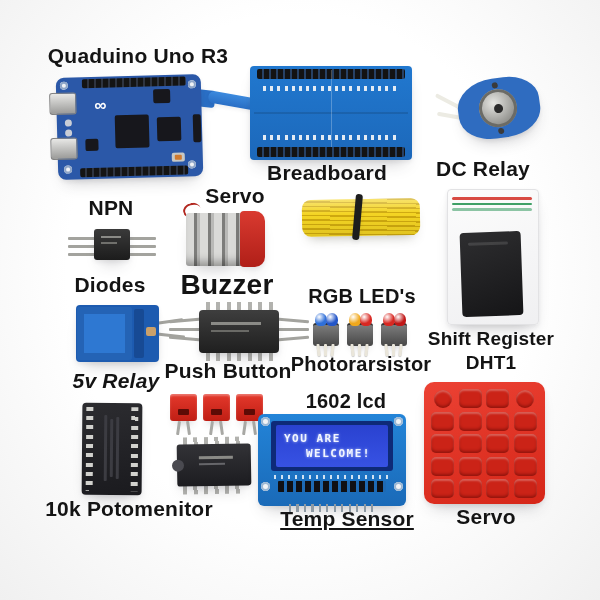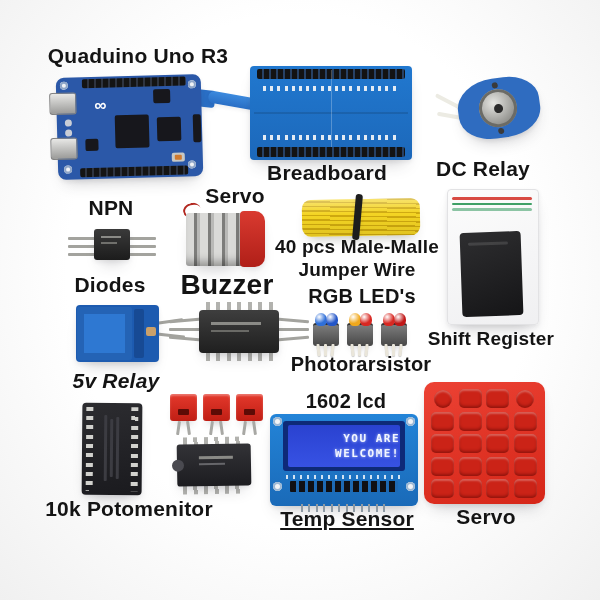--- a/index.html
+++ b/index.html
@@ -93,21 +93,21 @@
   
   .icbig{left:82px;top:403px;width:60px;height:92px;background:linear-gradient(170deg,#2c2c30,#1a1a1e);border-radius:4px;transform:rotate(.5deg);}
   .pincol{position:absolute;top:4px;width:7px;height:84px;background:repeating-linear-gradient(180deg,#d2d2ce 0 4px,transparent 4px 9.3px);}
   .icbig .txt{position:absolute;background:#3c3c42;width:2.5px;border-radius:1px;}
   .icsmall{left:177px;top:444px;width:74px;height:42px;background:linear-gradient(180deg,#333337,#1c1c20);border-radius:3px;transform:rotate(-1deg);}
   .icsmall .notch{position:absolute;left:-5px;top:15px;width:12px;height:12px;border-radius:50%;background:#4a4a50;}
   .icsmall .mark{position:absolute;left:22px;top:12px;width:34px;height:2.5px;background:#8a8a86;}
   .icsmall .mark2{position:absolute;left:22px;top:19px;width:26px;height:2px;background:#66666a;}
 
   
-  .lcd{left:270px;top:414px;width:148px;height:92px;background:linear-gradient(180deg,#2384d8,#1a6ab8);border-radius:6px;text-align:right;}
+  .lcd{left:258px;top:414px;width:148px;height:92px;background:linear-gradient(180deg,#2384d8,#1a6ab8);border-radius:6px;}
   .lcd .hole{position:absolute;width:9px;height:9px;border-radius:50%;background:#f2f4f6;box-shadow:inset 0 0 0 2px #9cb8d4;}
   .lcd .bezel{position:absolute;left:13px;top:7px;width:122px;height:50px;background:#0e2a78;border-radius:3px;}
   .lcd .screen{position:absolute;left:18px;top:11px;width:112px;height:42px;background:linear-gradient(180deg,#2a42d0,#3752e4);border-radius:2px;overflow:hidden;}
   .lcd .screen .l{font-family:"DejaVu Sans Mono",monospace;font-weight:700;font-size:11px;color:#f2f5ff;letter-spacing:1.5px;line-height:15px;text-shadow:0 0 3px rgba(210,225,255,.9);}
   .lcd .silk{position:absolute;left:16px;top:61px;width:116px;height:3.5px;background:repeating-linear-gradient(90deg,rgba(255,255,255,.8) 0 2px,transparent 2px 7px);}
   .lcd .pins{position:absolute;left:20px;top:67px;width:108px;height:11px;background:repeating-linear-gradient(90deg,#101014 0 6px,#1e6ab4 6px 9px);border-radius:1px;}
   .lcd .under{position:absolute;left:31px;top:90px;width:86px;height:8px;background:repeating-linear-gradient(90deg,#8e9aa4 0 2px,transparent 2px 7.5px);}
 
   
   .keypad{left:424px;top:382px;width:121px;height:122px;background:linear-gradient(160deg,#ec4234,#d52618);border-radius:10px;}
@@ -117,31 +117,29 @@
 </head>
 <body>
 
 <div class="stage">
 
   <div class="label" style="left:138px;top:44px;font-size:21px;">Quaduino Uno R3</div>
   <div class="label" style="left:327px;top:161px;font-size:21px;">Breadboard</div>
   <div class="label" style="left:483px;top:157px;font-size:21px;">DC Relay</div>
   <div class="label" style="left:235px;top:184px;font-size:21px;">Servo</div>
   <div class="label" style="left:111px;top:196px;font-size:21px;">NPN</div>
-  <div class="label" style="left:357px;top:235px;font-size:19px;">
-    <div>40 pcs Male-Malle</div>
-    <div>Jumper Wire</div>
-  </div>
   <div class="label" style="left:110px;top:273px;font-size:21px;">Diodes</div>
   <div class="label" style="left:227px;top:273px;font-size:28px;">Buzzer</div>
   <div class="label" style="left:362px;top:285px;font-size:20px;">RGB LED's</div>
   <div class="label" style="left:491px;top:327px;font-size:19px;line-height:24px;">
     <div>Shift Register</div>
+    <div>DHT1</div>
   </div>
   <div class="label" style="left:116px;top:369px;font-size:21px;font-style:italic;">5v Relay</div>
+  <div class="label" style="left:228px;top:359px;font-size:21px;">Push Button</div>
   <div class="label" style="left:361px;top:353px;font-size:20px;">Photorarsistor</div>
   <div class="label" style="left:346px;top:390px;font-size:20px;">1602 lcd</div>
   <div class="label" style="left:129px;top:497px;font-size:21px;">10k Potomenitor</div>
   <div class="label" style="left:347px;top:507px;font-size:21px;text-decoration:underline;">Temp Sensor</div>
   <div class="label" style="left:486px;top:505px;font-size:21px;">Servo</div>
 
   <div class="comp usbcable-conn"></div>
   <div class="comp usbcable-wire"></div>
 
   <div class="comp arduino">

